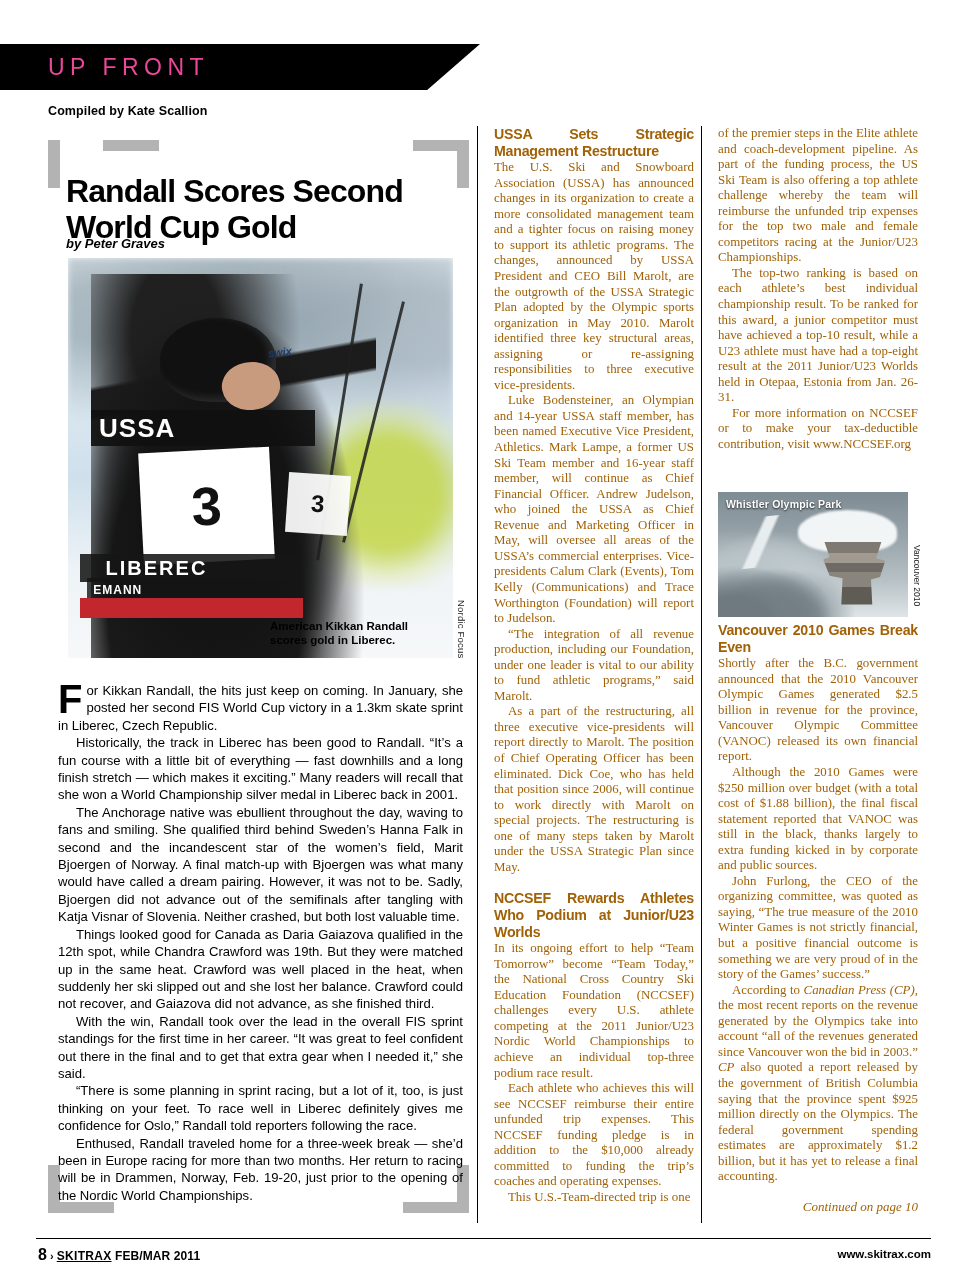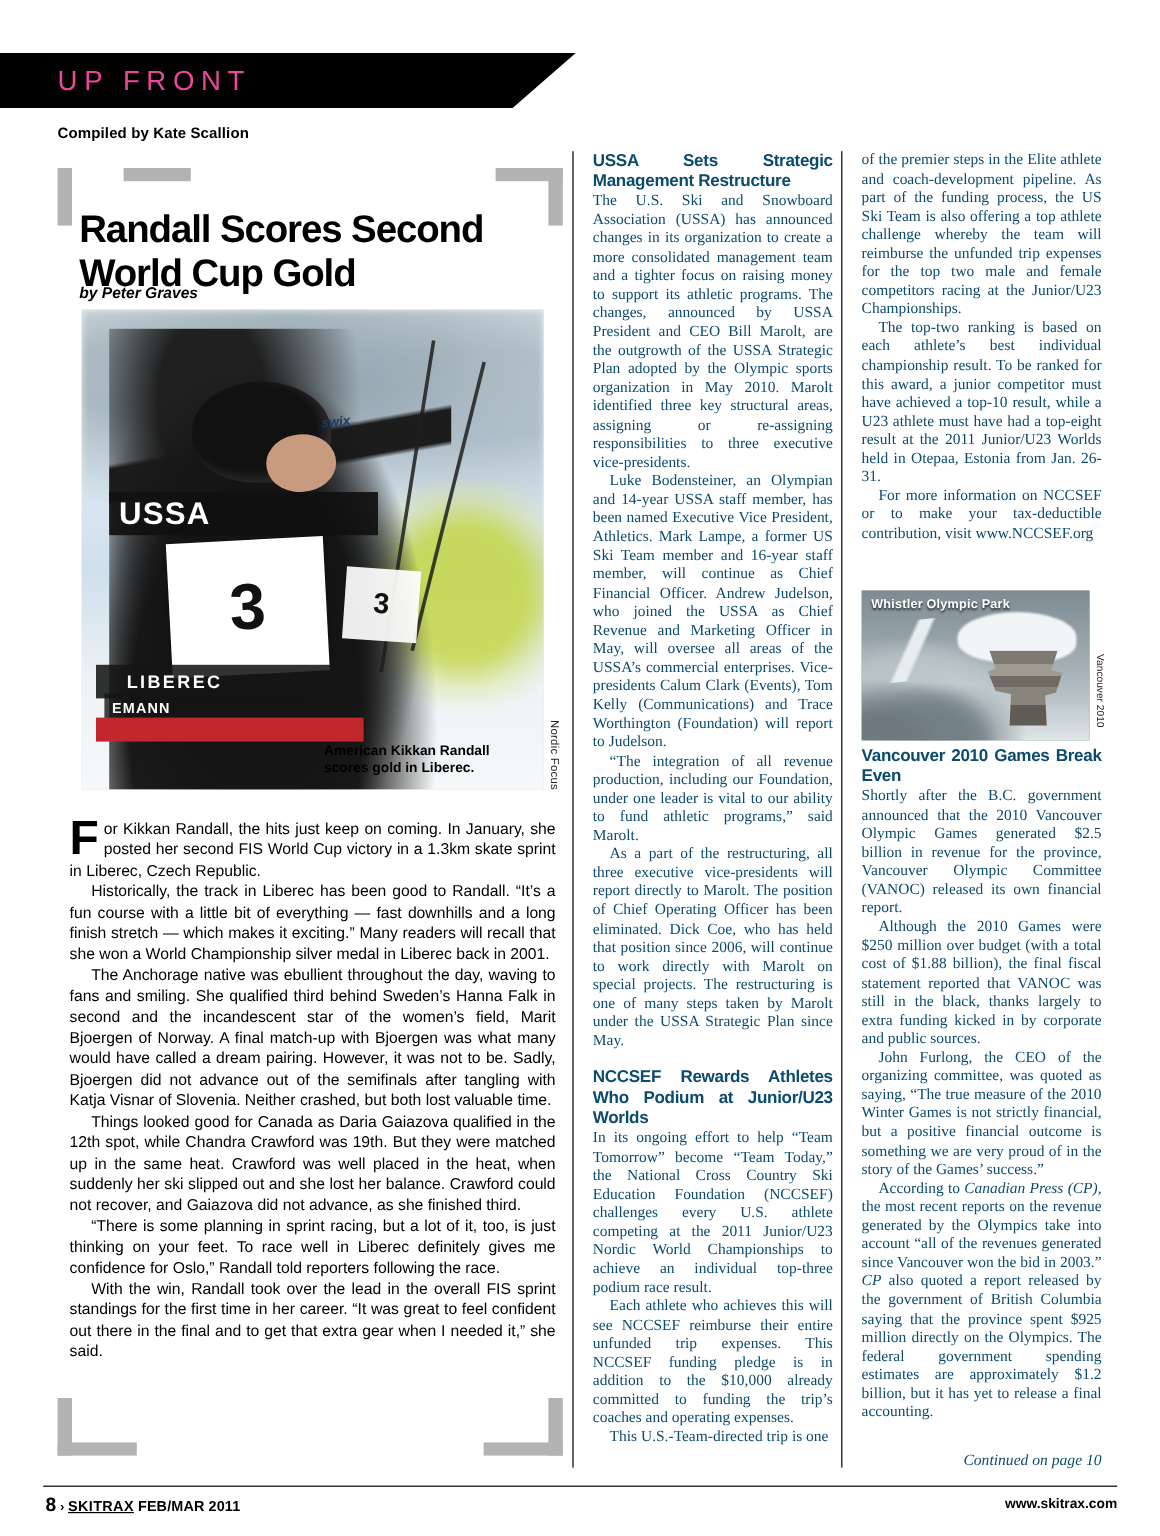--- a/index.html
+++ b/index.html
@@ -173,21 +173,21 @@
   .photo .brandbar {
     position: absolute; left: 6%; top: 38%; width: 56%; height: 9%;
     background: rgba(16,16,16,.92);
     display: flex; align-items: center; padding-left: 8px;
     color: #fff; font-size: 26px; font-weight: bold; letter-spacing: 1px;
     font-stretch: condensed;
   }
   .photo .liberec-band {
     position: absolute; left: 3%; top: 74%; width: 50%; height: 7%;
     background: rgba(22,22,22,.88);
-    color: #fff; font-size: 15px; font-weight: bold; letter-spacing: 2px;
+    color: #fff; font-size: 20px; font-weight: bold; letter-spacing: 2px;
     display: flex; align-items: center; padding-left: 26px;
   }
   .photo .redband {
     position: absolute; left: 3%; top: 85%; width: 58%; height: 5%;
     background: #c1272d;
   }
   .photo .emann {
     position: absolute; left: 5%; top: 80%; width: 42%; height: 6%;
     color: #fff; font-size: 12px; font-weight: bold; letter-spacing: 1px;
     display: flex; align-items: center;
@@ -249,41 +249,41 @@
 
   
   .col {
     position: absolute;
     top: 126px;
     width: 200px;
     font-family: "Liberation Serif", serif;
     font-size: 12.9px;
     line-height: 15.55px;
     text-align: justify;
-    color: #0c4a6e;
+    color: #a16207;
   }
   .col.mid   { left: 494px; }
   .col.right { left: 718px; }
   .col p { margin: 0; text-indent: 14px; }
   .col p.noindent { text-indent: 0; }
   .sec-head {
     font-family: "Liberation Sans", sans-serif;
     font-size: 14.2px;
     line-height: 16.6px;
     font-weight: bold;
     margin: 0 0 1px 0;
     letter-spacing: -0.25px;
   }
   .sec-head.spaced { margin-top: 15px; }
   .continued {
     font-family: "Liberation Serif", serif;
     font-style: italic;
     font-size: 13px;
     text-align: right;
-    margin-top: 24px;
+    margin-top: 14px;
   }
   .cp-italic { font-style: italic; }
 
   
   .vphoto {
     position: absolute;
     left: 718px;
     top: 492px;
     width: 190px;
     height: 125px;
@@ -411,22 +411,23 @@
 </div>
 
 <div class="photo-caption">American Kikkan Randall scores gold in Liberec.</div>
 <div class="photo-credit">Nordic Focus</div>
 
 <div class="feature-body">
   <p class="first"><span class="dropcap">F</span><span>or Kikkan Randall, the hits just keep on coming. In January, she posted her second FIS World Cup victory in a 1.3km skate sprint in Liberec, Czech Republic.</span></p>
   <p>Historically, the track in Liberec has been good to Randall. “It’s a fun course with a little bit of everything — fast downhills and a long finish stretch — which makes it exciting.” Many readers will recall that she won a World Championship silver medal in Liberec back in 2001.</p>
   <p>The Anchorage native was ebullient throughout the day, waving to fans and smiling. She qualified third behind Sweden’s Hanna Falk in second and the incandescent star of the women’s field, Marit Bjoergen of Norway. A final match-up with Bjoergen was what many would have called a dream pairing. However, it was not to be. Sadly, Bjoergen did not advance out of the semifinals after tangling with Katja Visnar of Slovenia. Neither crashed, but both lost valuable time.</p>
   <p>Things looked good for Canada as Daria Gaiazova qualified in the 12th spot, while Chandra Crawford was 19th. But they were matched up in the same heat. Crawford was well placed in the heat, when suddenly her ski slipped out and she lost her balance. Crawford could not recover, and Gaiazova did not advance, as she finished third.</p>
+  <p>With the win, Randall took over the lead in the overall FIS sprint standings for the first time in her career. “It was great to feel confident out there in the final and to get that extra gear when I needed it,” she said.</p>
   <p>“There is some planning in sprint racing, but a lot of it, too, is just thinking on your feet. To race well in Liberec definitely gives me confidence for Oslo,” Randall told reporters following the race.</p>
-  <p>With the win, Randall took over the lead in the overall FIS sprint standings for the first time in her career. “It was great to feel confident out there in the final and to get that extra gear when I needed it,” she said.</p>
+  <p>Enthused, Randall traveled home for a three-week break — she’d been in Europe racing for more than two months. Her return to racing will be in Drammen, Norway, Feb. 19-20, just prior to the opening of the Nordic World Championships.</p>
 </div>
 
 <div class="col mid">
   <h2 class="sec-head">USSA Sets Strategic Management Restructure</h2>
   <p class="noindent">The U.S. Ski and Snowboard Association (USSA) has announced changes in its organization to create a more consolidated management team and a tighter focus on raising money to support its athletic programs. The changes, announced by USSA President and CEO Bill Marolt, are the outgrowth of the USSA Strategic Plan adopted by the Olympic sports organization in May 2010. Marolt identified three key structural areas, assigning or re-assigning responsibilities to three executive vice-presidents.</p>
   <p>Luke Bodensteiner, an Olympian and 14-year USSA staff member, has been named Executive Vice President, Athletics. Mark Lampe, a former US Ski Team member and 16-year staff member, will continue as Chief Financial Officer. Andrew Judelson, who joined the USSA as Chief Revenue and Marketing Officer in May, will oversee all areas of the USSA’s commercial enterprises. Vice-presidents Calum Clark (Events), Tom Kelly (Communications) and Trace Worthington (Foundation) will report to Judelson.</p>
   <p>“The integration of all revenue production, including our Foundation, under one leader is vital to our ability to fund athletic programs,” said Marolt.</p>
   <p>As a part of the restructuring, all three executive vice-presidents will report directly to Marolt. The position of Chief Operating Officer has been eliminated. Dick Coe, who has held that position since 2006, will continue to work directly with Marolt on special projects. The restructuring is one of many steps taken by Marolt under the USSA Strategic Plan since May.</p>
 
   <h2 class="sec-head spaced">NCCSEF Rewards Athletes Who Podium at Junior/U23 Worlds</h2>

